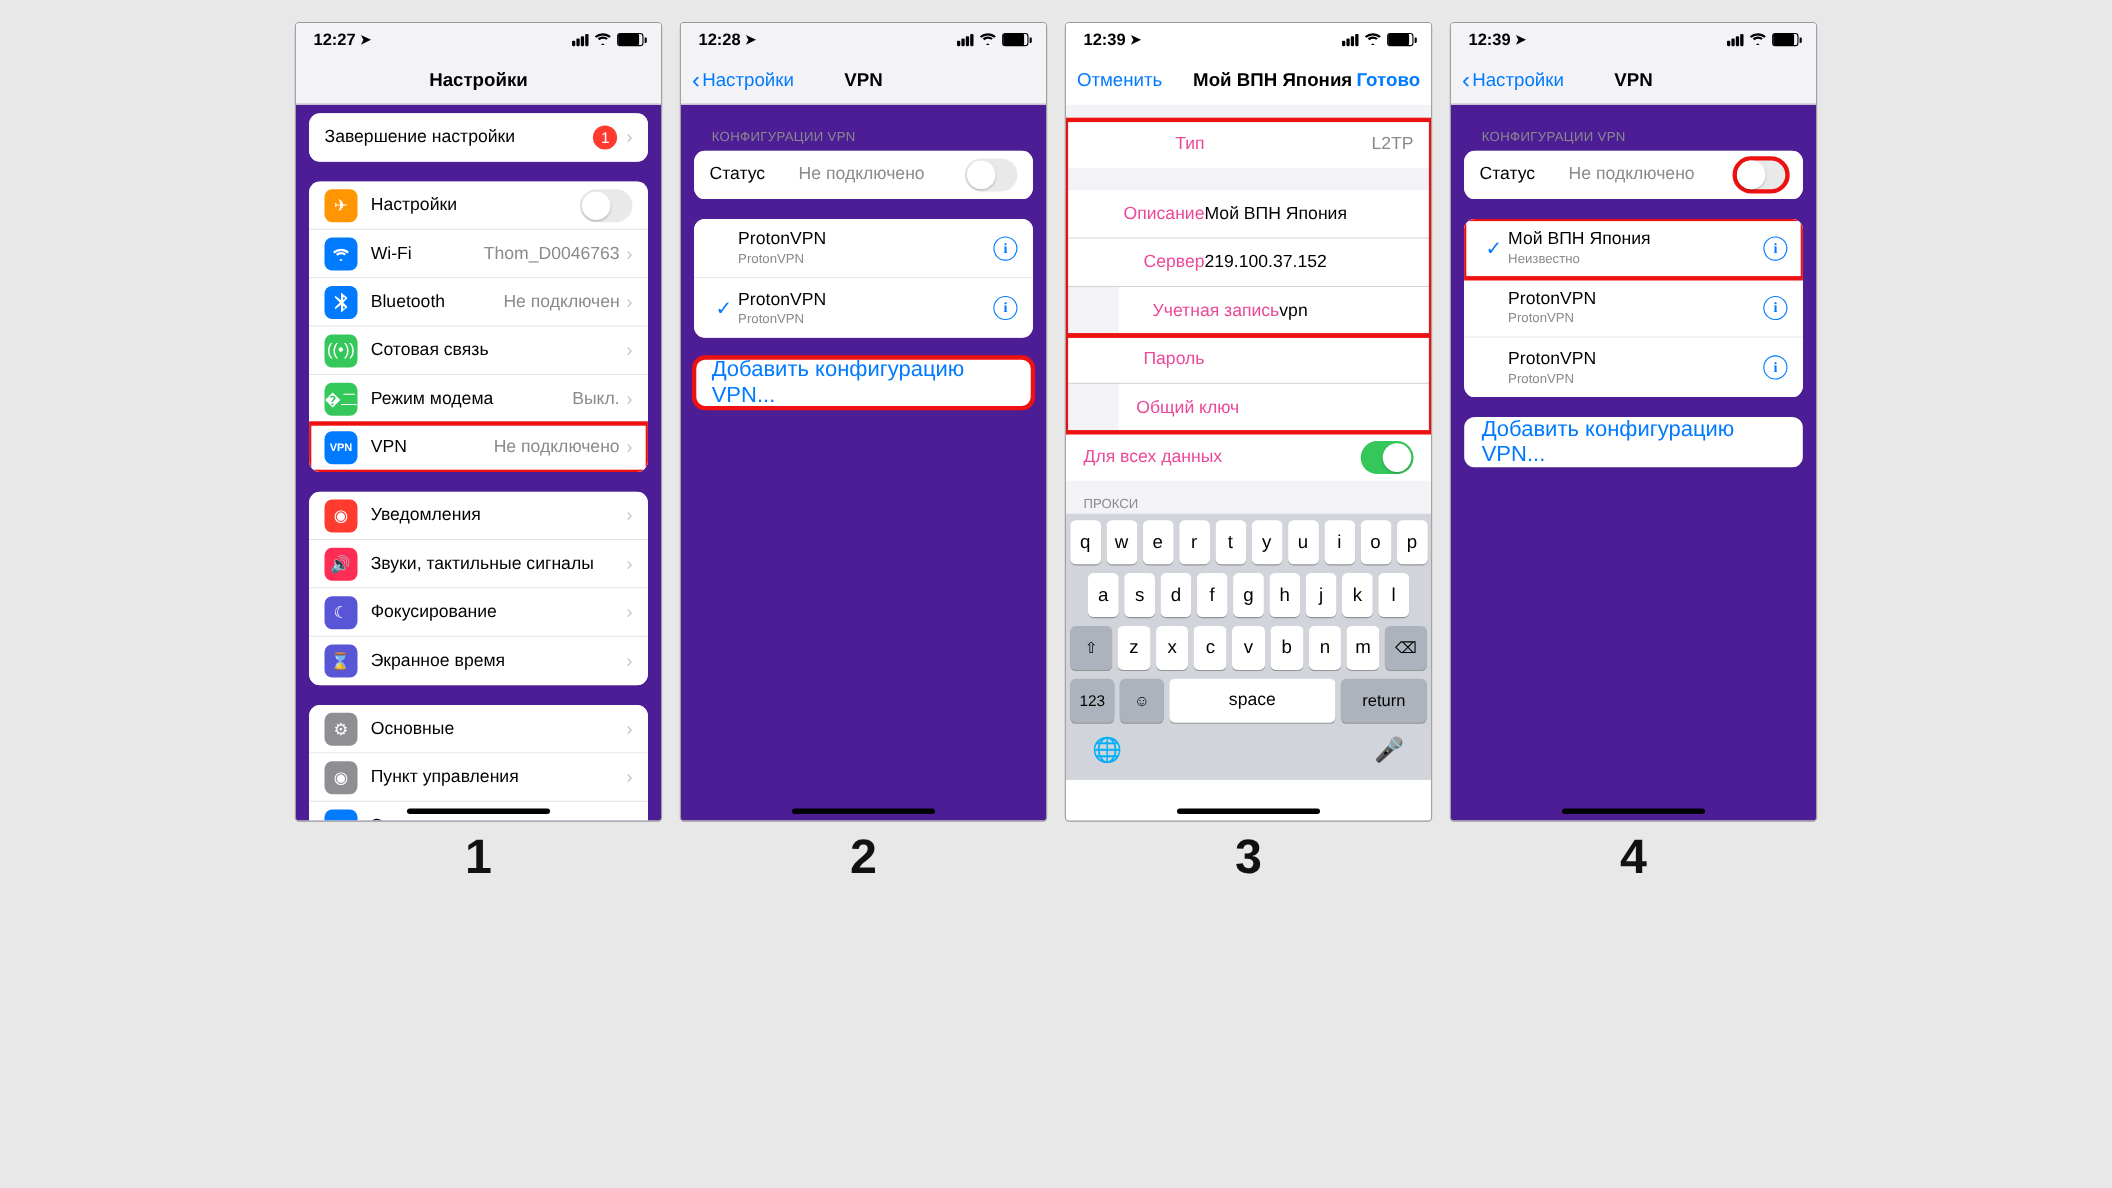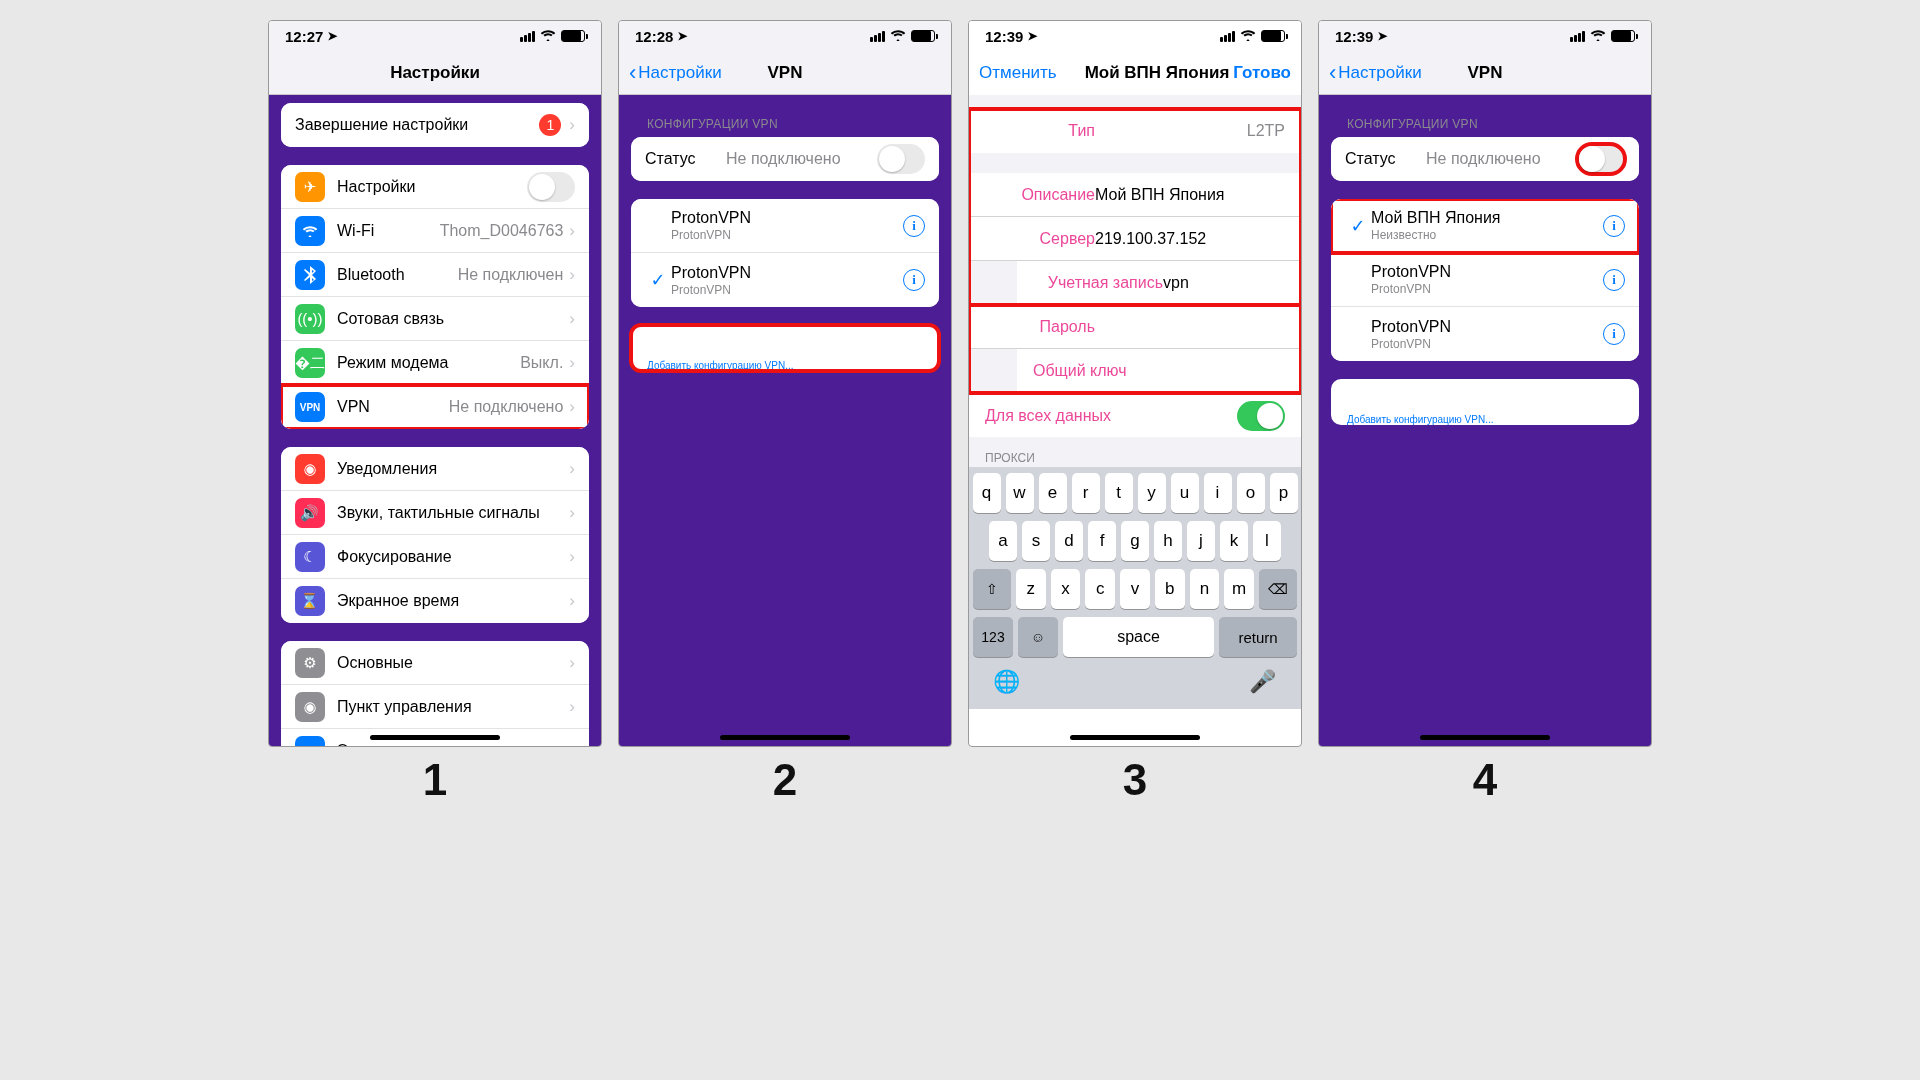--- a/index.html
+++ b/index.html
@@ -151,22 +151,22 @@
   .vpn-check { width:26px; color:#007aff; font-size:18px; text-align:center; }
   .vpn-text { display:flex; flex-direction:column; flex:1; }
   .vpn-text .t { font-size:16px; color:#000; }
   .vpn-text .s { font-size:12px; color:#8a8a8e; margin-top:1px;}
   .info-btn {
     width:22px; height:22px; border:1.5px solid #007aff; border-radius:50%;
     color:#007aff; display:flex; align-items:center; justify-content:center;
     font-size:13px; font-weight:600; font-family: Georgia, serif;
   }
   .link-row {
-    color:#007aff; font-size:10px;
-    display:flex; align-items:flex-end; min-height:46px; padding:0 16px; background:#fff;
+    color:#007aff; font-size:20px;
+    display:flex; align-items:flex-start; min-height:46px; padding:0 16px; background:#fff;
   }
   .form-row {
     display:flex; align-items:center; min-height:44px;
     padding:0 16px; border-bottom:0.5px solid #d3d3d6; background:#fff; font-size:16px;
   }
   .form-row:last-child { border-bottom:none;margin-left:48px; }
   .form-row .fl { width: 110px; color:#ec4899; flex-shrink:0;text-align:right; }
   .form-row .fv { color:#000; flex:1; }
   .form-row .fv.gray { color:#8a8a8e; text-align:right; }
   

